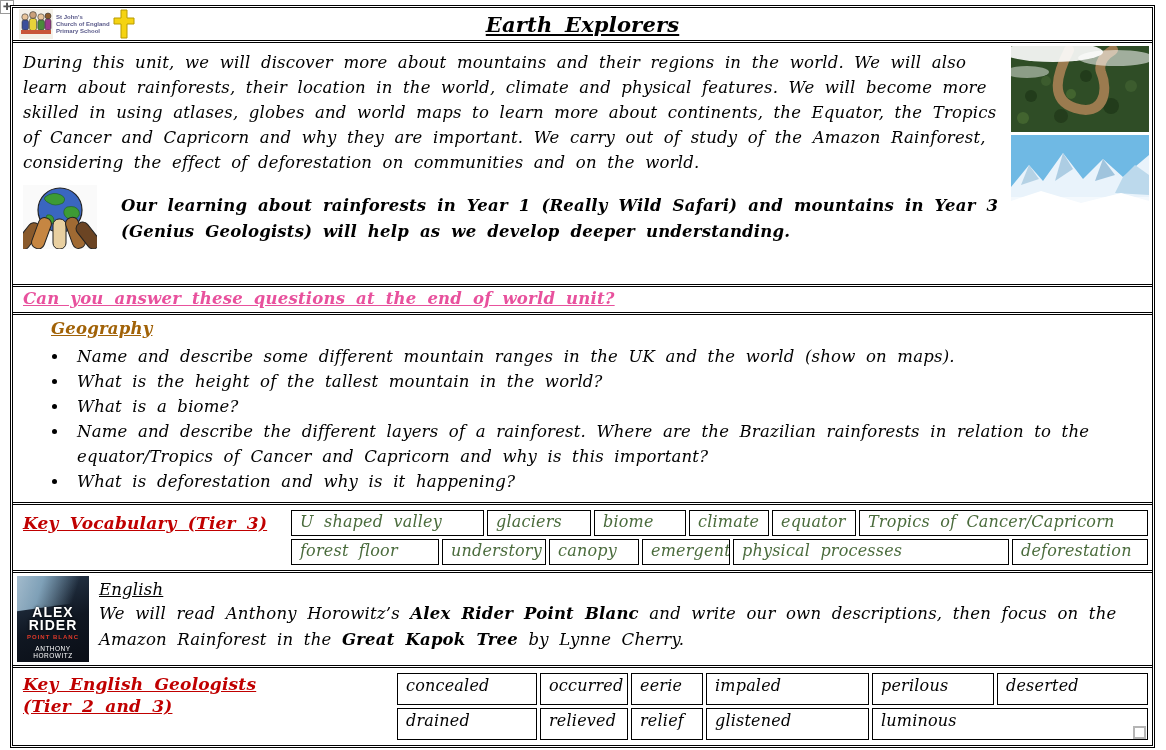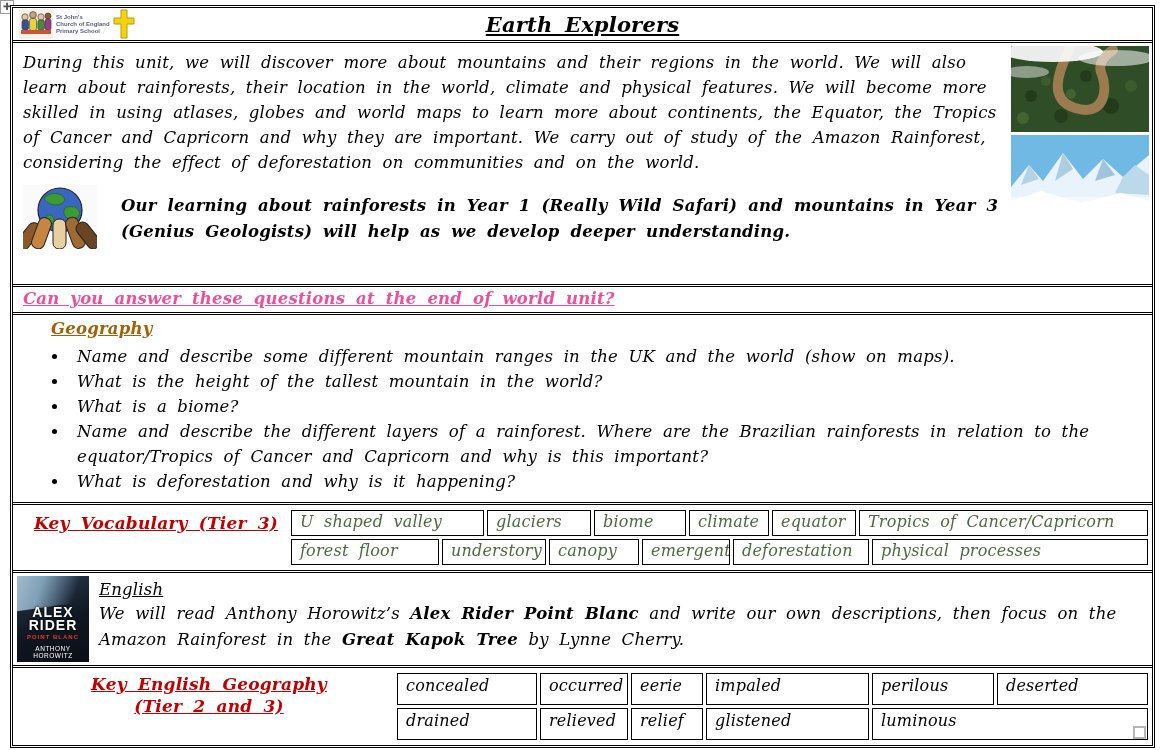--- a/index.html
+++ b/index.html
@@ -42,21 +42,21 @@
   .question-row span { font-size:16.5px; text-decoration:underline; }
 
   
   .geo-row { min-height:184px; padding:4px 10px 8px 10px; }
   .geo-head { font-size:16.5px; font-weight:bold; text-decoration:underline; }
   .geo-row ul { margin:6px 0 0 46px; }
   .geo-row li { font-size:16.5px; line-height:25px; padding-left:8px; }
 
   
   .flex-row { display:flex; align-items:stretch; }
-  .vlabel { font-size:17px; font-weight:bold; text-decoration:underline; line-height:22px;text-align:center; }
+  .vlabel { font-size:17px; font-weight:bold; text-decoration:underline; line-height:22px; }
   .vtable { flex:1; padding:2px 2px; }
   .vtr { display:flex; gap:3px; margin-bottom:3px; }
   .vtr:last-child { margin-bottom:0; }
   .vcell { border:1.5px solid #000; height:26px; padding:1px 8px; font-size:16px;
            white-space:nowrap; overflow:hidden; }
   .green { color:#4a6b3c; }
   .red { color:#c00000; }
 
   .kv-row { min-height:62px; padding:3px 2px 3px 10px; }
   .kv-label { width:266px; padding-top:4px; }
@@ -199,22 +199,22 @@
         <div class="vcell hand green kv1-c2">biome</div>
         <div class="vcell hand green kv1-c3">climate</div>
         <div class="vcell hand green kv1-c4">equator</div>
         <div class="vcell hand green kv1-c5">Tropics of Cancer/Capricorn</div>
       </div>
       <div class="vtr">
         <div class="vcell hand green kv2-c0">forest floor</div>
         <div class="vcell hand green kv2-c1">understory</div>
         <div class="vcell hand green kv2-c2">canopy</div>
         <div class="vcell hand green kv2-c3">emergent</div>
+        <div class="vcell hand green kv2-c5">physical processes</div>
         <div class="vcell hand green kv2-c4">deforestation</div>
-        <div class="vcell hand green kv2-c5">physical processes</div>
       </div>
     </div>
   </div>
 
   <div class="row eng-row">
     <div class="book-cover">
       <div class="bc-streak"></div>
       <div class="bc-title">
         <div>ALEX</div>
         <div>RIDER</div>
@@ -225,21 +225,21 @@
     <div class="eng-content">
       <div class="eng-head hand">English</div>
       <div class="eng-par hand">
         <span>We will read Anthony Horowitz’s </span><span class="book-title">Alex Rider Point Blanc</span><span> and write our own descriptions, then focus on the Amazon Rainforest in the </span><span class="book-title">Great Kapok Tree</span><span> by Lynne Cherry.</span>
       </div>
     </div>
   </div>
 
   <div class="row ev-row flex-row">
     <div class="ev-label vlabel hand red">
-      <div>Key English Geography</div>
+      <div>Key English Geologists</div>
       <div>(Tier 2 and 3)</div>
     </div>
     <div class="vtable">
       <div class="vtr">
         <div class="vcell ev-cell hand ev1-c0">concealed</div>
         <div class="vcell ev-cell hand ev1-c1">occurred</div>
         <div class="vcell ev-cell hand ev1-c2">eerie</div>
         <div class="vcell ev-cell hand ev1-c3">impaled</div>
         <div class="vcell ev-cell hand ev1-c4">perilous</div>
         <div class="vcell ev-cell hand ev1-c5">deserted</div>

